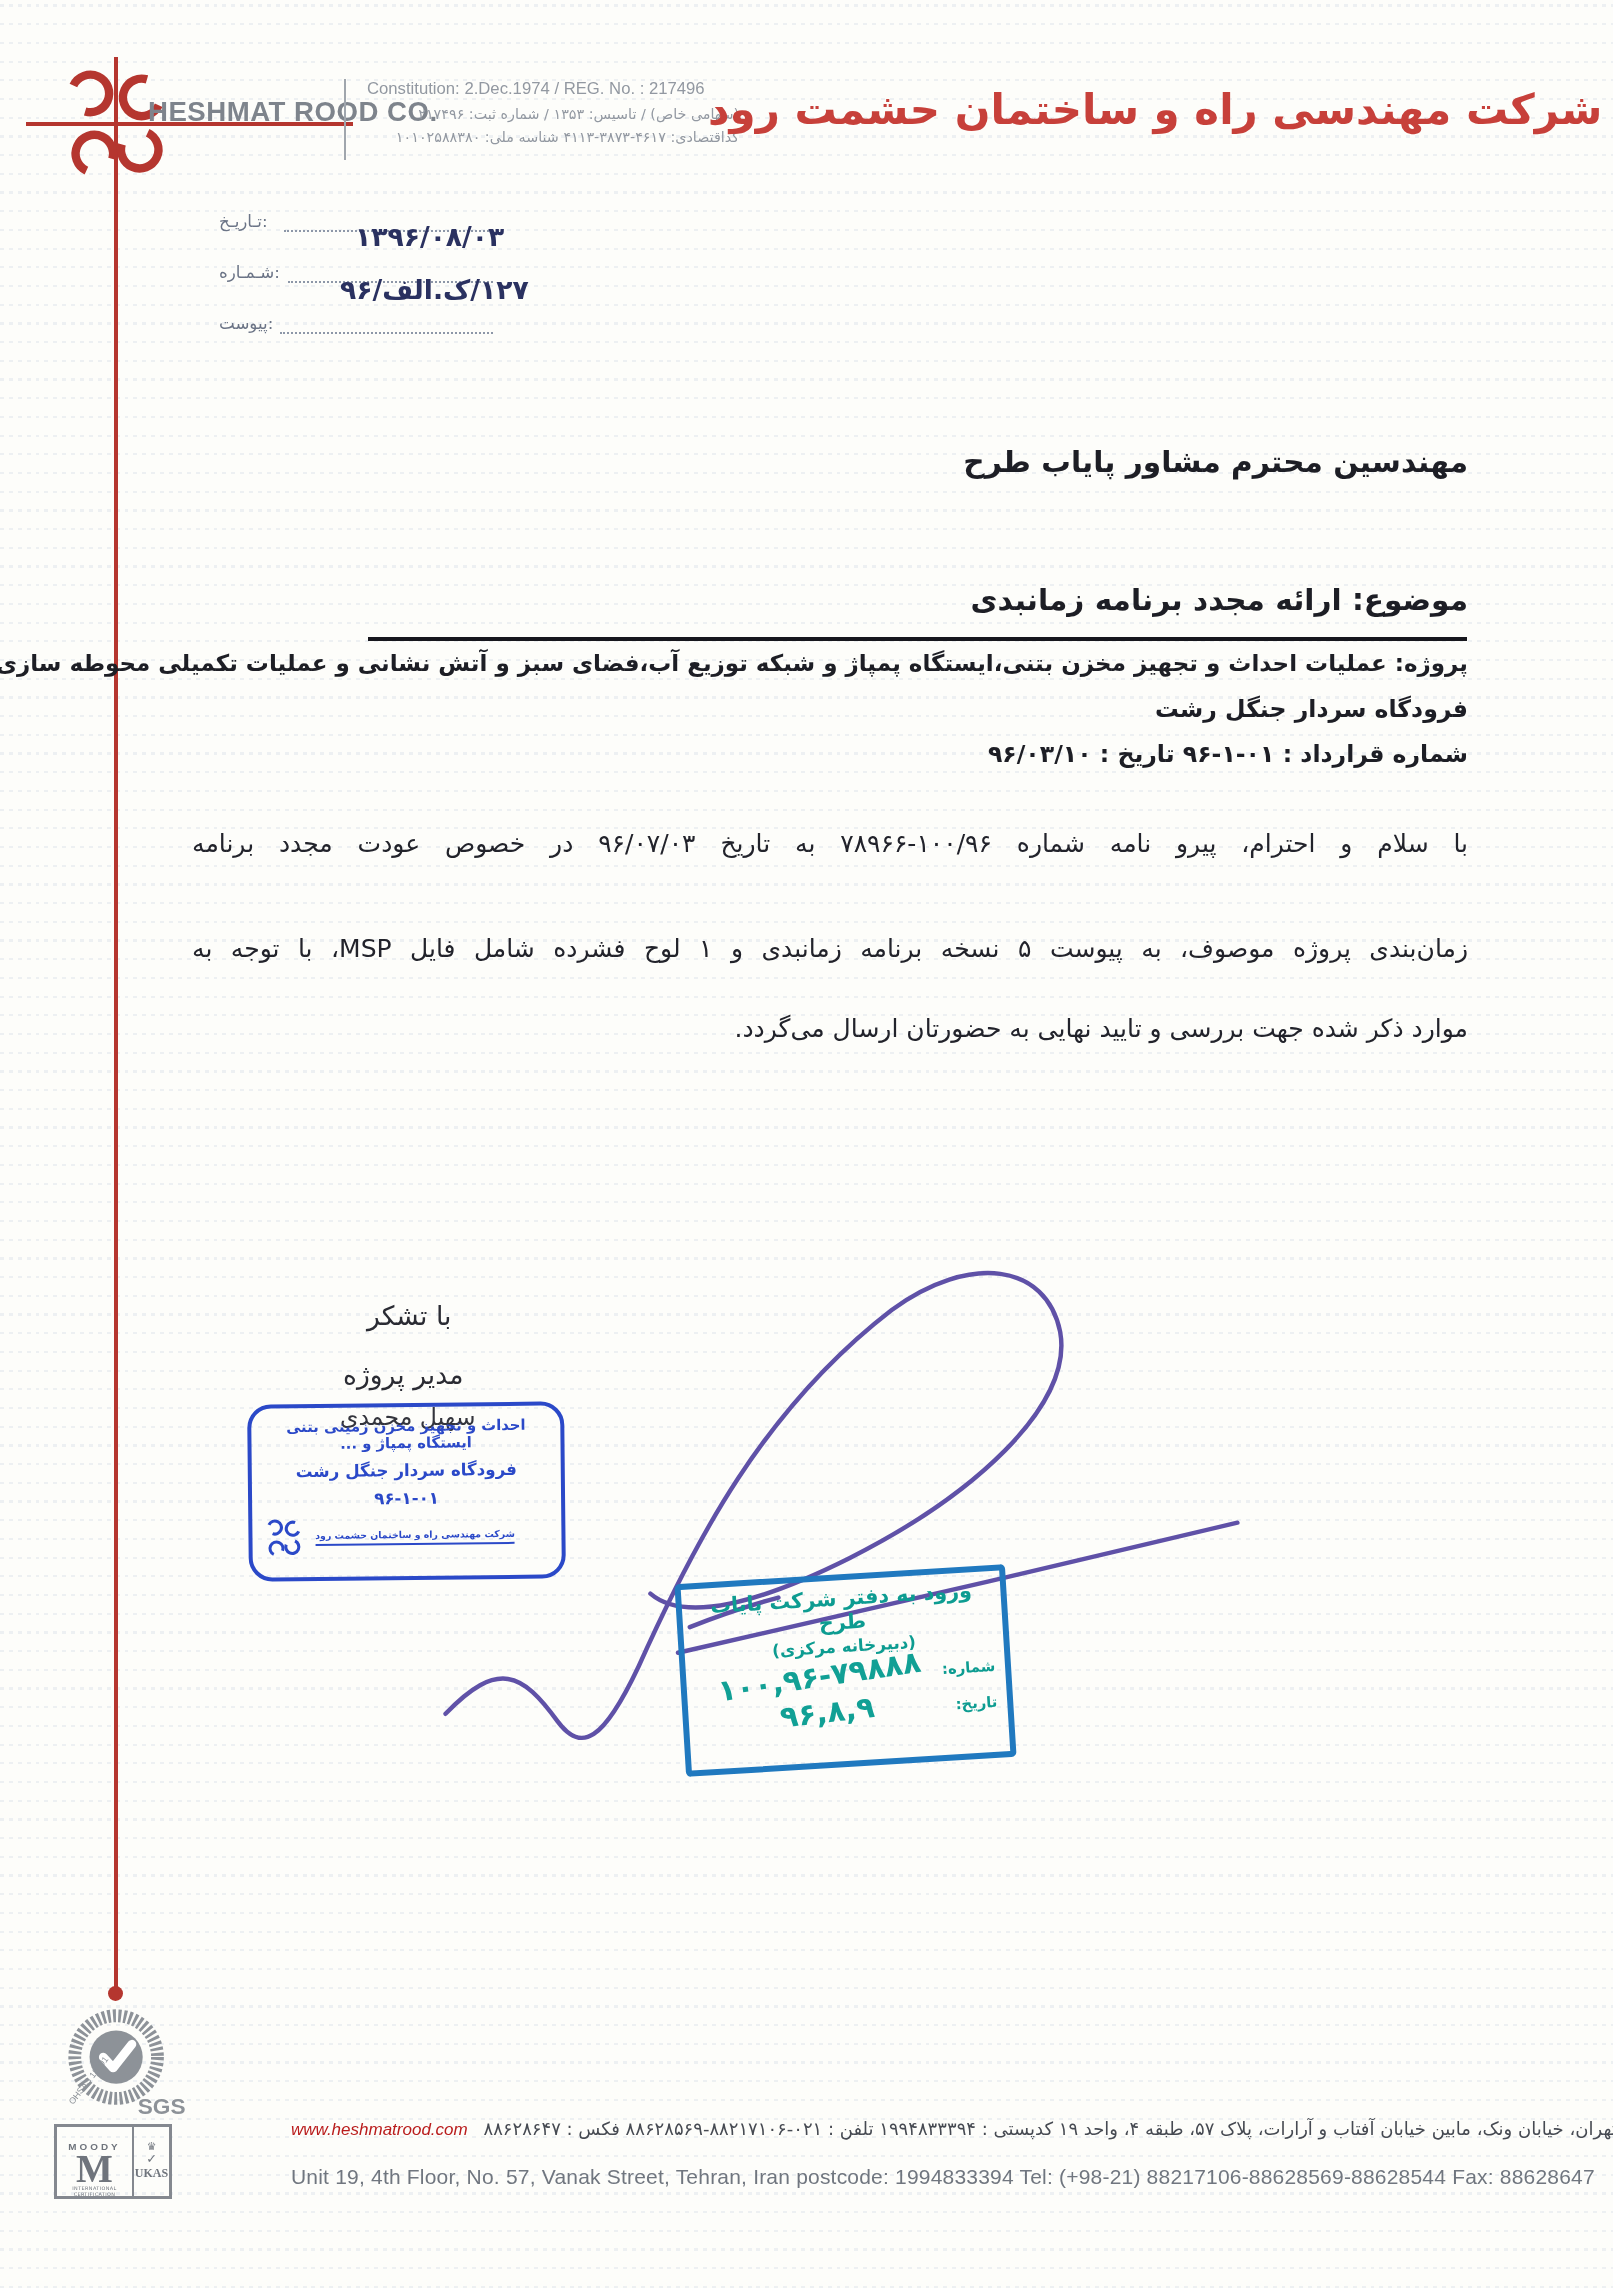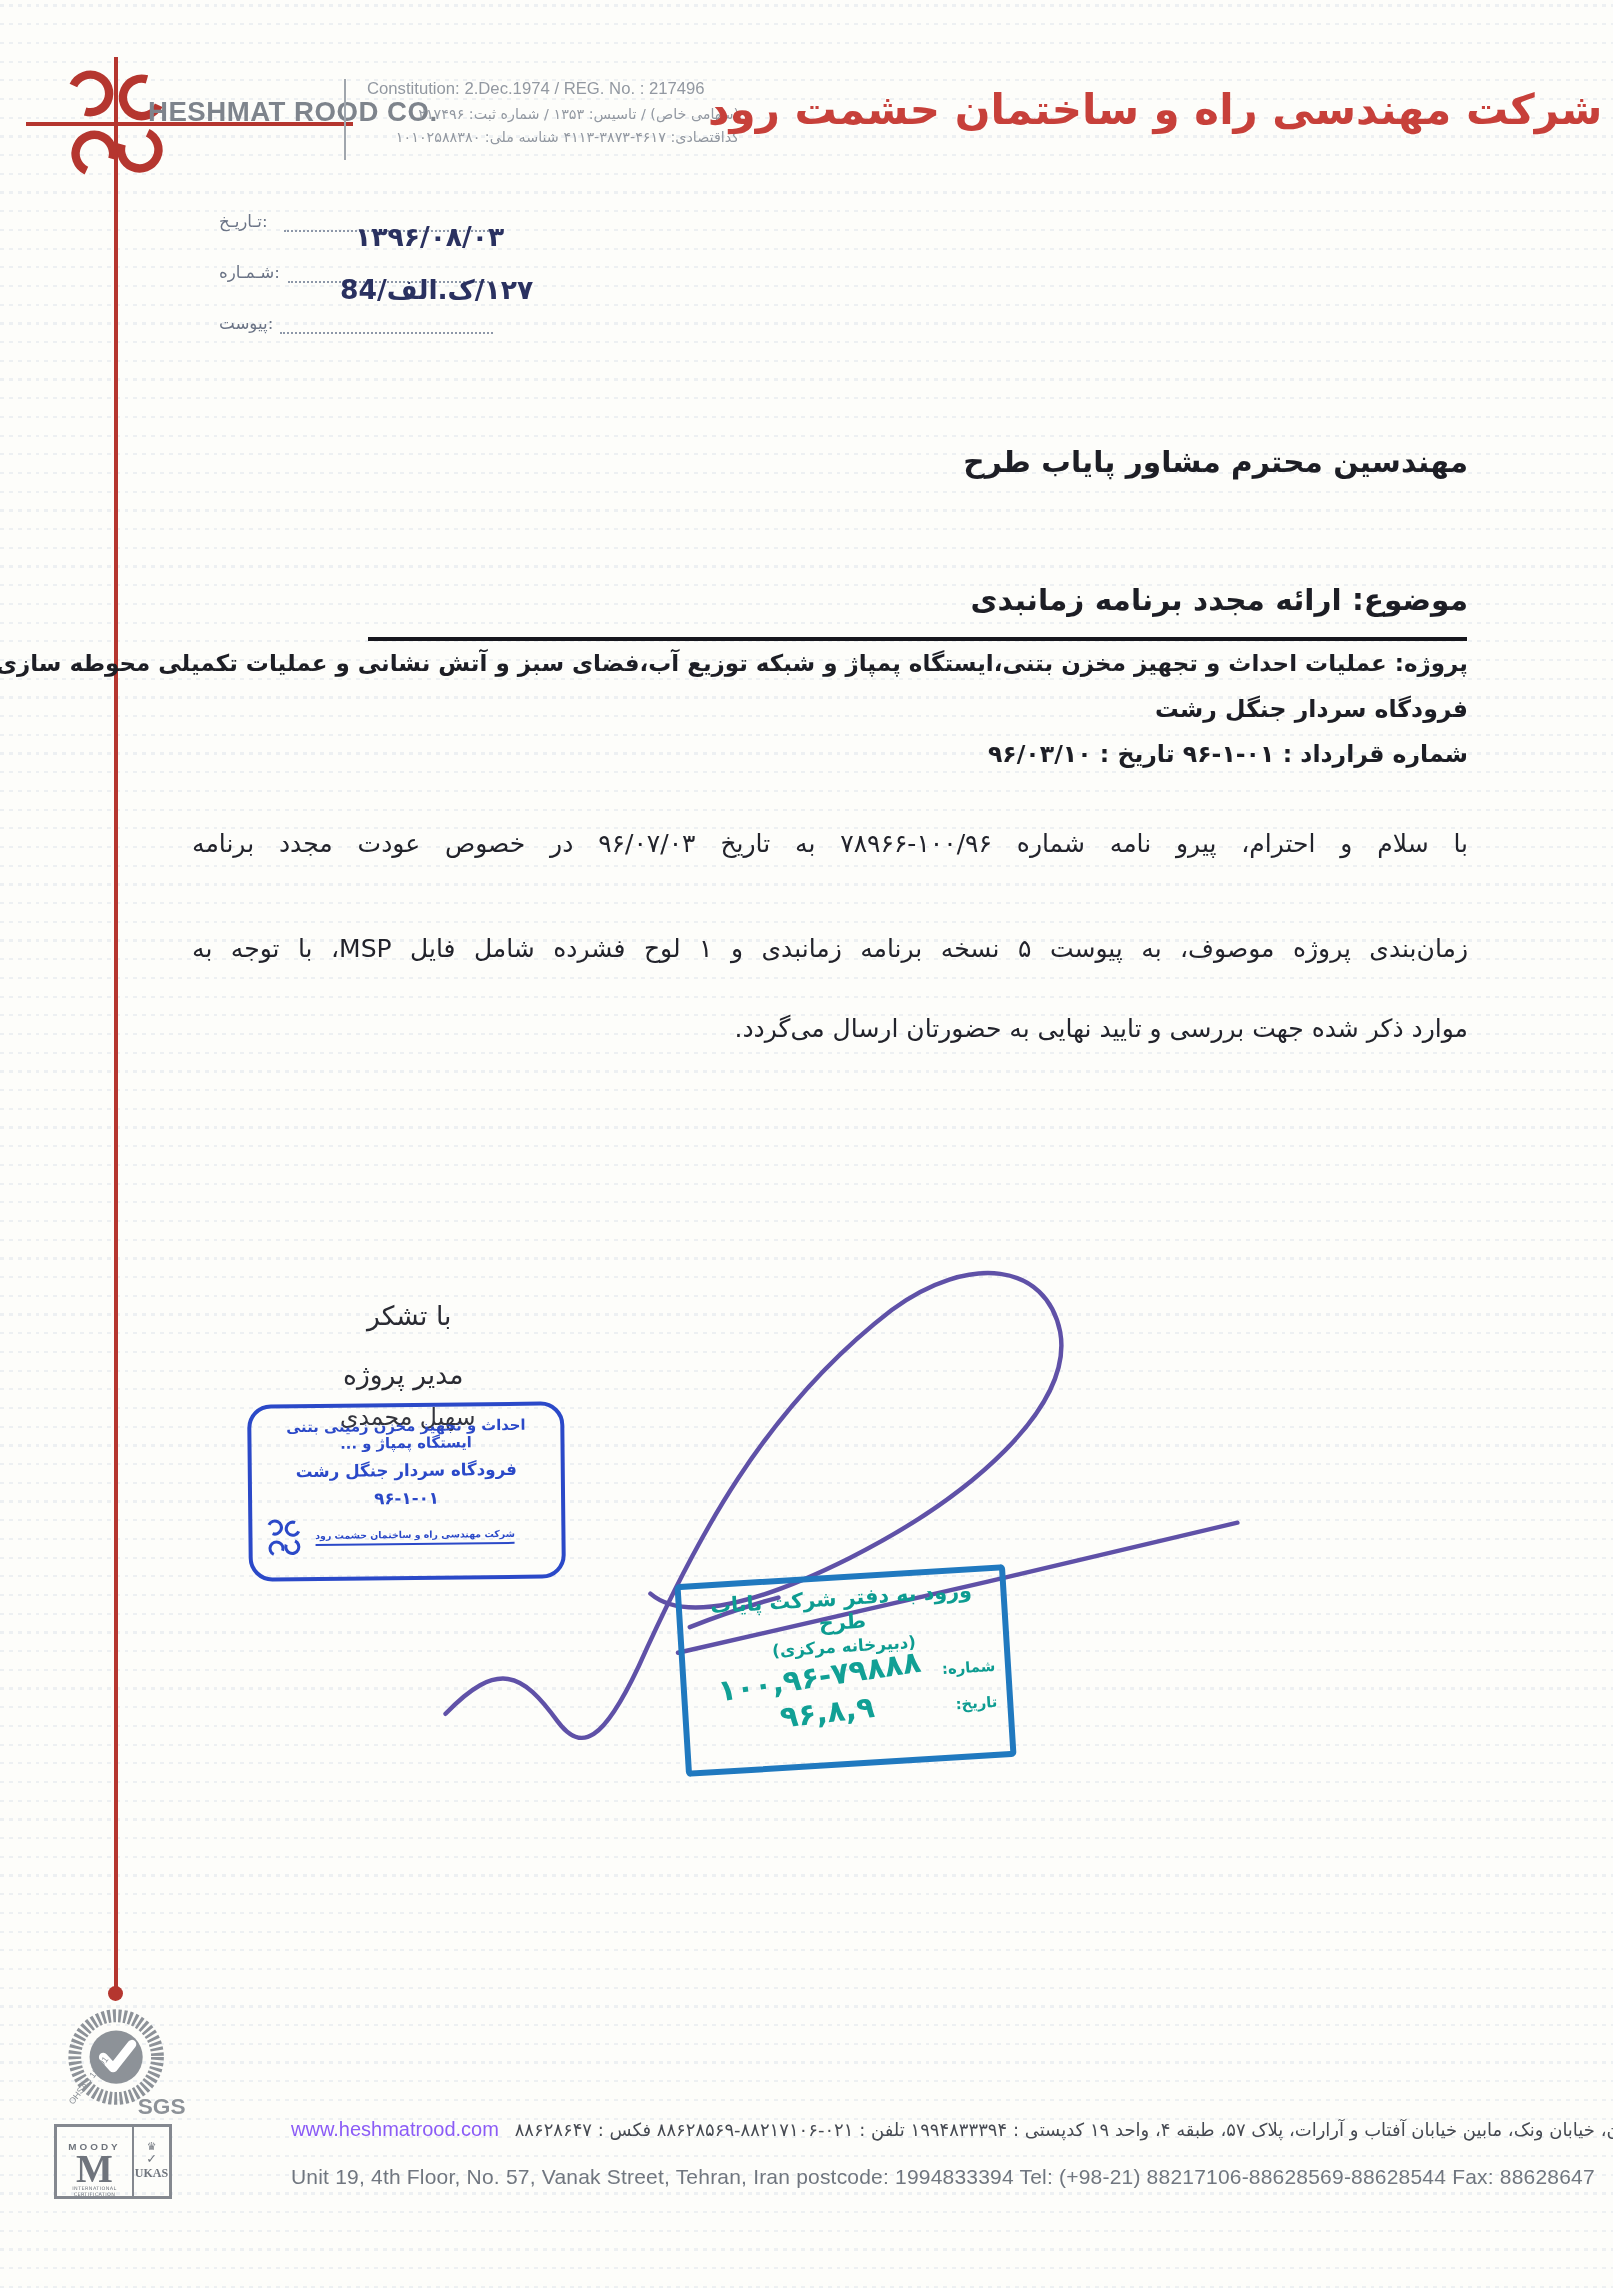--- a/index.html
+++ b/index.html
@@ -57,21 +57,21 @@
   .rstamp{left:680px;top:1574px;width:331px;height:193px;border:6.9px solid #2079bf;border-radius:4.9px;
       transform:rotate(-3.5deg);box-sizing:border-box;padding:5.9px 9.9px 3.9px;color:#0d9c91;}
   .rstamp .r1{font-size:20.7px;font-weight:bold;text-align:center;}
   .rstamp .r2{font-size:16.7px;font-weight:bold;text-align:center;margin-top:2px;}
   .rstamp .row{display:flex;flex-direction:row-reverse;align-items:center;margin-top:2px;}
   .rstamp .rlabel{font-size:14.8px;font-weight:bold;white-space:nowrap;}
   .rstamp .rvalue{font-size:29.6px;font-weight:bold;color:#11a095;flex:1;text-align:center;letter-spacing:1px;}
   .numv{transform:rotate(-5deg);} .datev{transform:rotate(-3deg);}
   
   .foot-fa{left:291px;top:2118px;width:1318px;display:flex;align-items:baseline;gap:15.8px;}
-  .foot-url{font-family:"Liberation Sans",sans-serif;font-size:20px;color:#8b5cf6;white-space:nowrap;}
+  .foot-url{font-family:"Liberation Sans",sans-serif;font-size:17px;color:#b91c1c;white-space:nowrap;font-style:italic;}
   .foot-addr-fa{font-size:18px;color:#464a52;flex:1;text-align:right;white-space:nowrap;}
   .foot-en{left:291px;top:2165px;font-family:"Liberation Sans",sans-serif;font-size:21px;color:#70767f;
       letter-spacing:0.2px;white-space:nowrap;}
   .moody{left:54px;top:2124px;width:118px;height:75px;border:3px solid #84888f;box-sizing:border-box;
       display:flex;}
   .moody .mcol{flex:1;text-align:center;color:#6f747c;}
   .moody .mword{font-family:Liberation Sans, sans-serif;font-size:9.9px;font-weight:bold;letter-spacing:3px;margin-top:14px;}
   .moody .mbig{font-family:"Liberation Serif",serif;font-size:39px;font-weight:bold;line-height:.85;}
   .moody .mtiny{font-size:4.9px;letter-spacing:0.4px;}
   .moody .ucol{width:35px;border-left:2px solid #84888f;text-align:center;color:#6f747c;
@@ -105,21 +105,21 @@
     <div class="l3 rtl">کداقتصادی: ۴۶۱۷-۳۸۷۳-۴۱۱۳ شناسه ملی: ۱۰۱۰۲۵۸۸۳۸۰</div>
   </div>
   <div class="abs company-fa rtl">شرکت مهندسی راه و ساختمان حشمت رود</div>
 
   <div class="abs meta-label" style="left:219px;top:211px;">تـاریـخ:</div>
   <div class="abs dotlead" style="left:284px;top:229px;width:209px;"></div>
   <div class="abs meta-value ltr" style="left:355px;top:221px;">۱۳۹۶/۰۸/۰۳</div>
 
   <div class="abs meta-label" style="left:219px;top:262px;">شـمـاره:</div>
   <div class="abs dotlead" style="left:288px;top:280px;width:205px;"></div>
-  <div class="abs meta-value rtl" style="left:340px;top:274px;">۱۲۷/ک.الف/84</div>
+  <div class="abs meta-value rtl" style="left:340px;top:274px;">۱۲۷/ک.الف/۹۶</div>
 
   <div class="abs meta-label" style="left:219px;top:313px;">پیوست:</div>
   <div class="abs dotlead" style="left:280px;top:331px;width:213px;"></div>
 
   <div class="abs h-bold rtl addressee">مهندسین محترم مشاور پایاب طرح</div>
   <div class="abs h-bold rtl subject">موضوع: ارائه مجدد برنامه زمانبدی</div>
   <div class="abs subject-underline"></div>
   <div class="abs h-bold rtl projline">پروژه: عملیات احداث و تجهیز مخزن بتنی،ایستگاه پمپاژ و شبکه توزیع آب،فضای سبز و آتش نشانی و عملیات تکمیلی محوطه سازی</div>
   <div class="abs h-bold rtl location">فرودگاه سردار جنگل رشت</div>
   <div class="abs h-bold rtl contract">شماره قرارداد : ۰۱-۱-۹۶ تاریخ : ۹۶/۰۳/۱۰</div>

